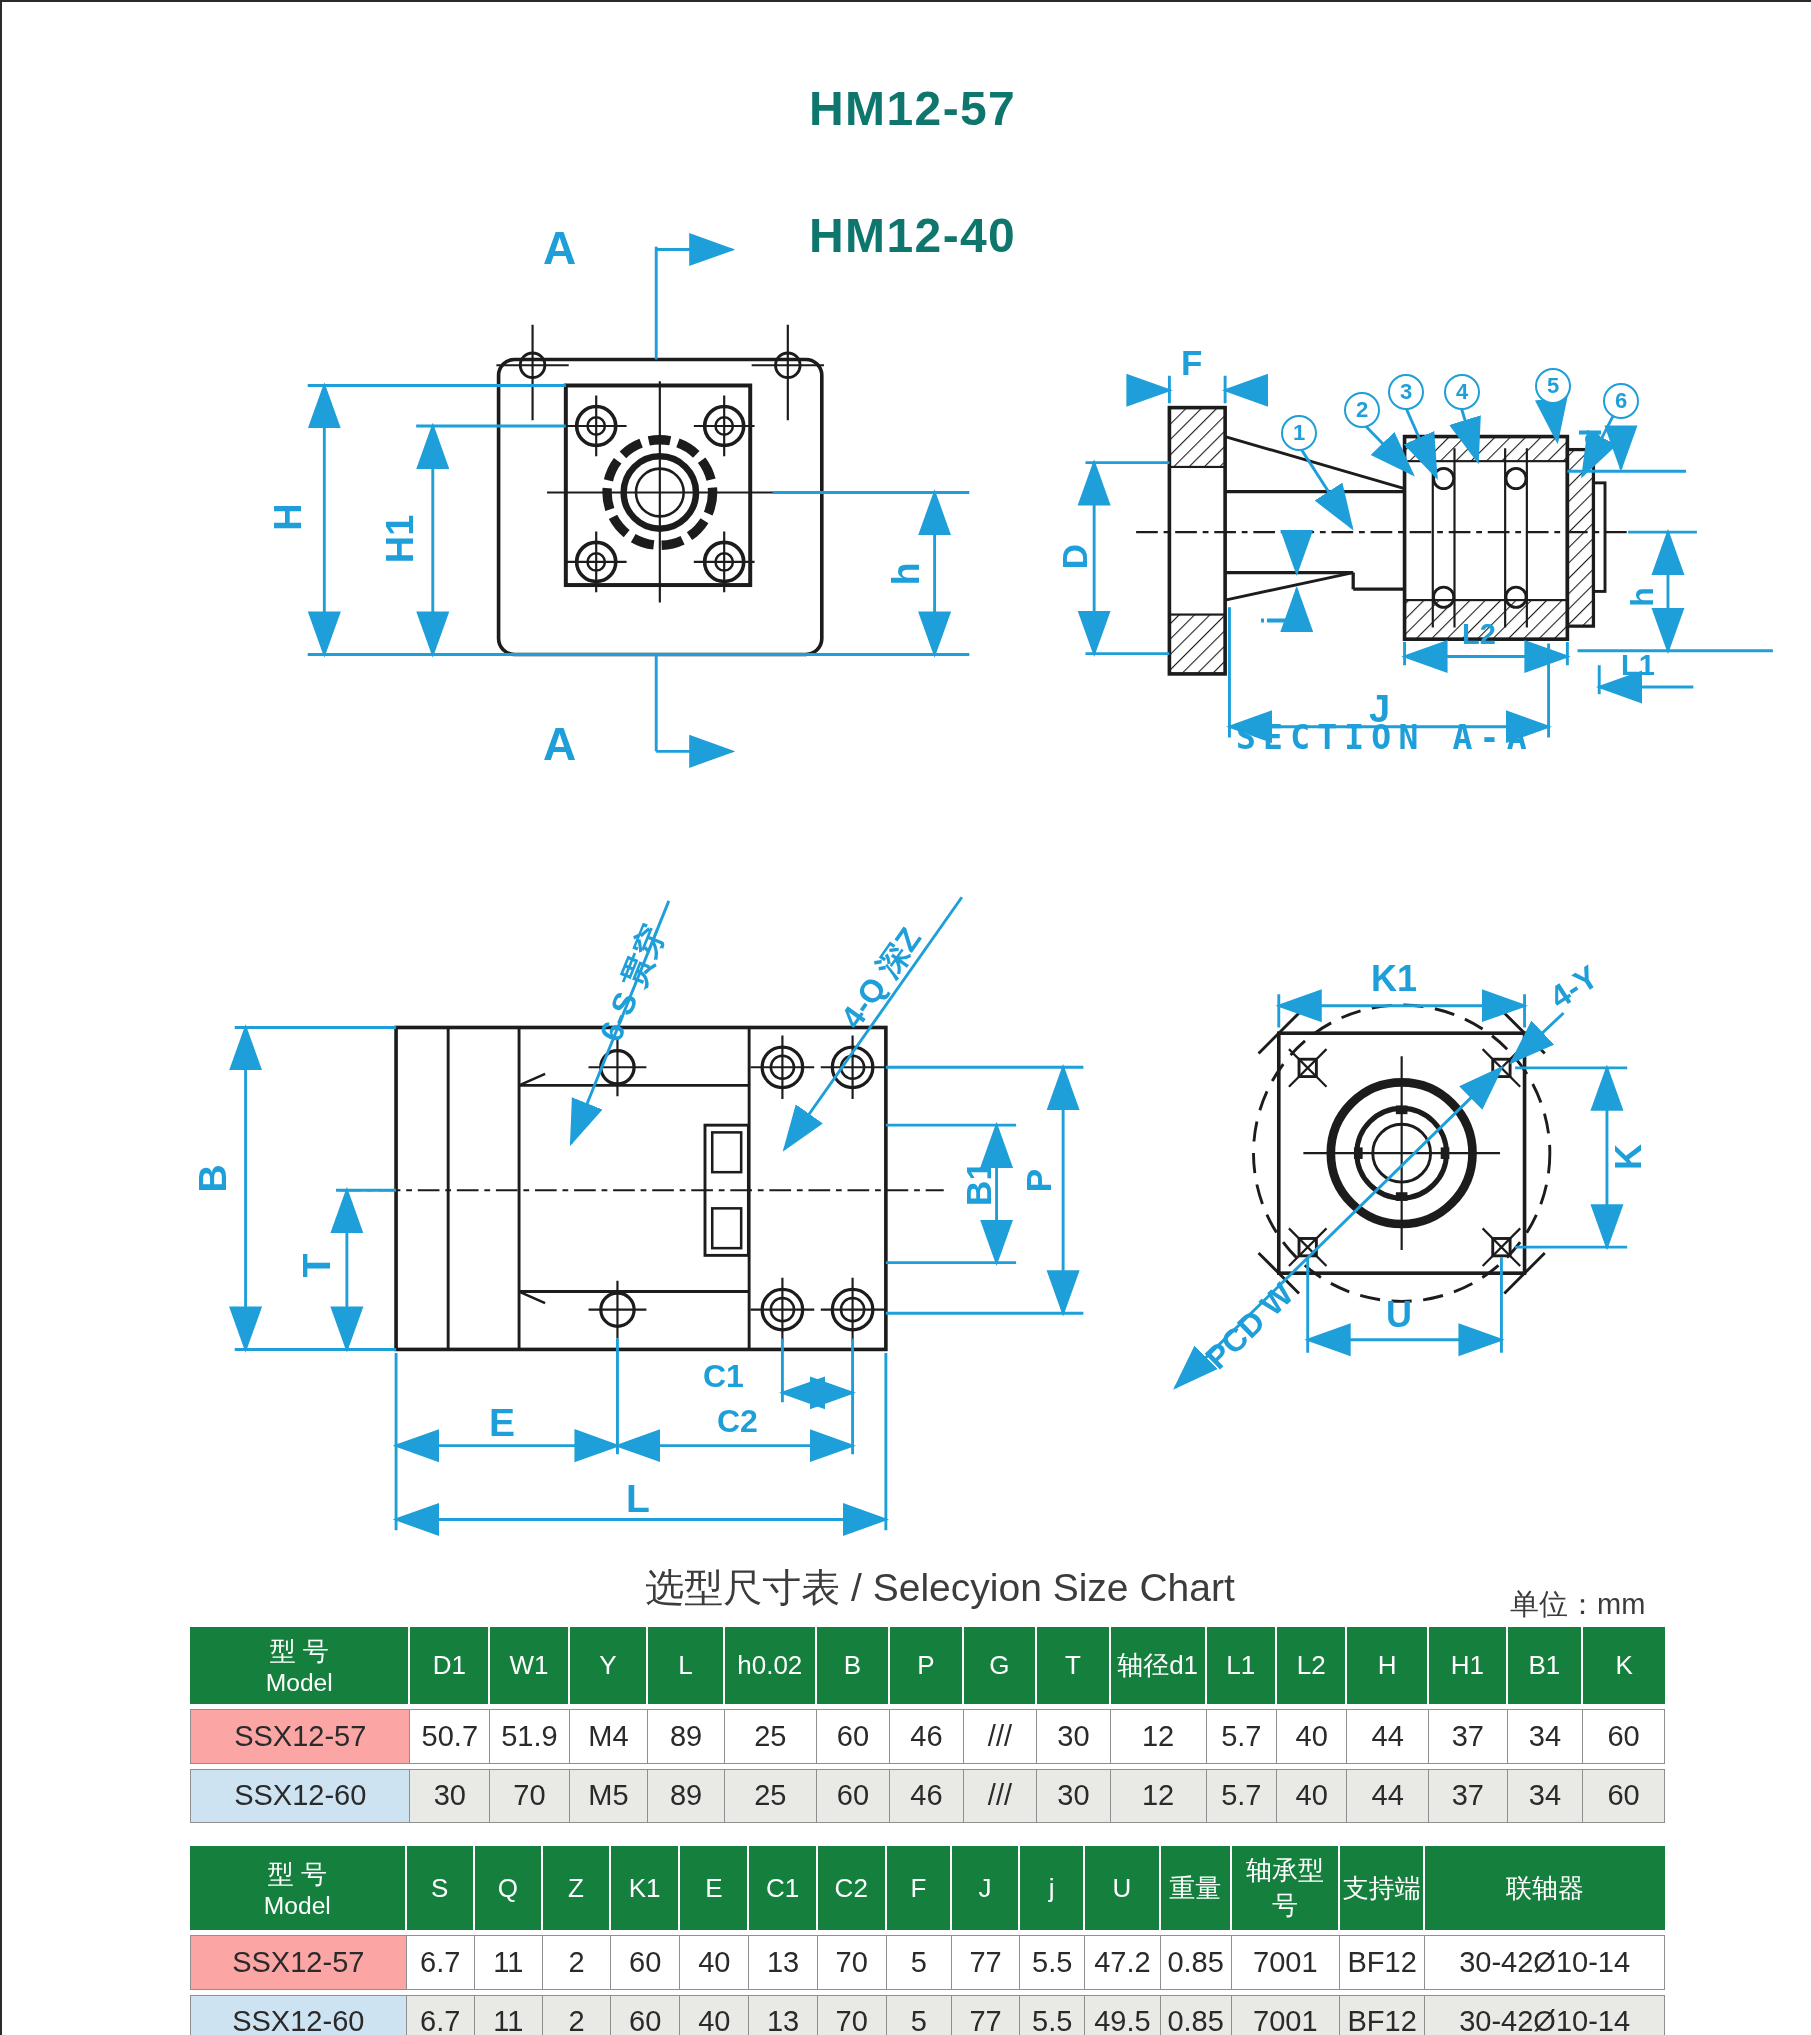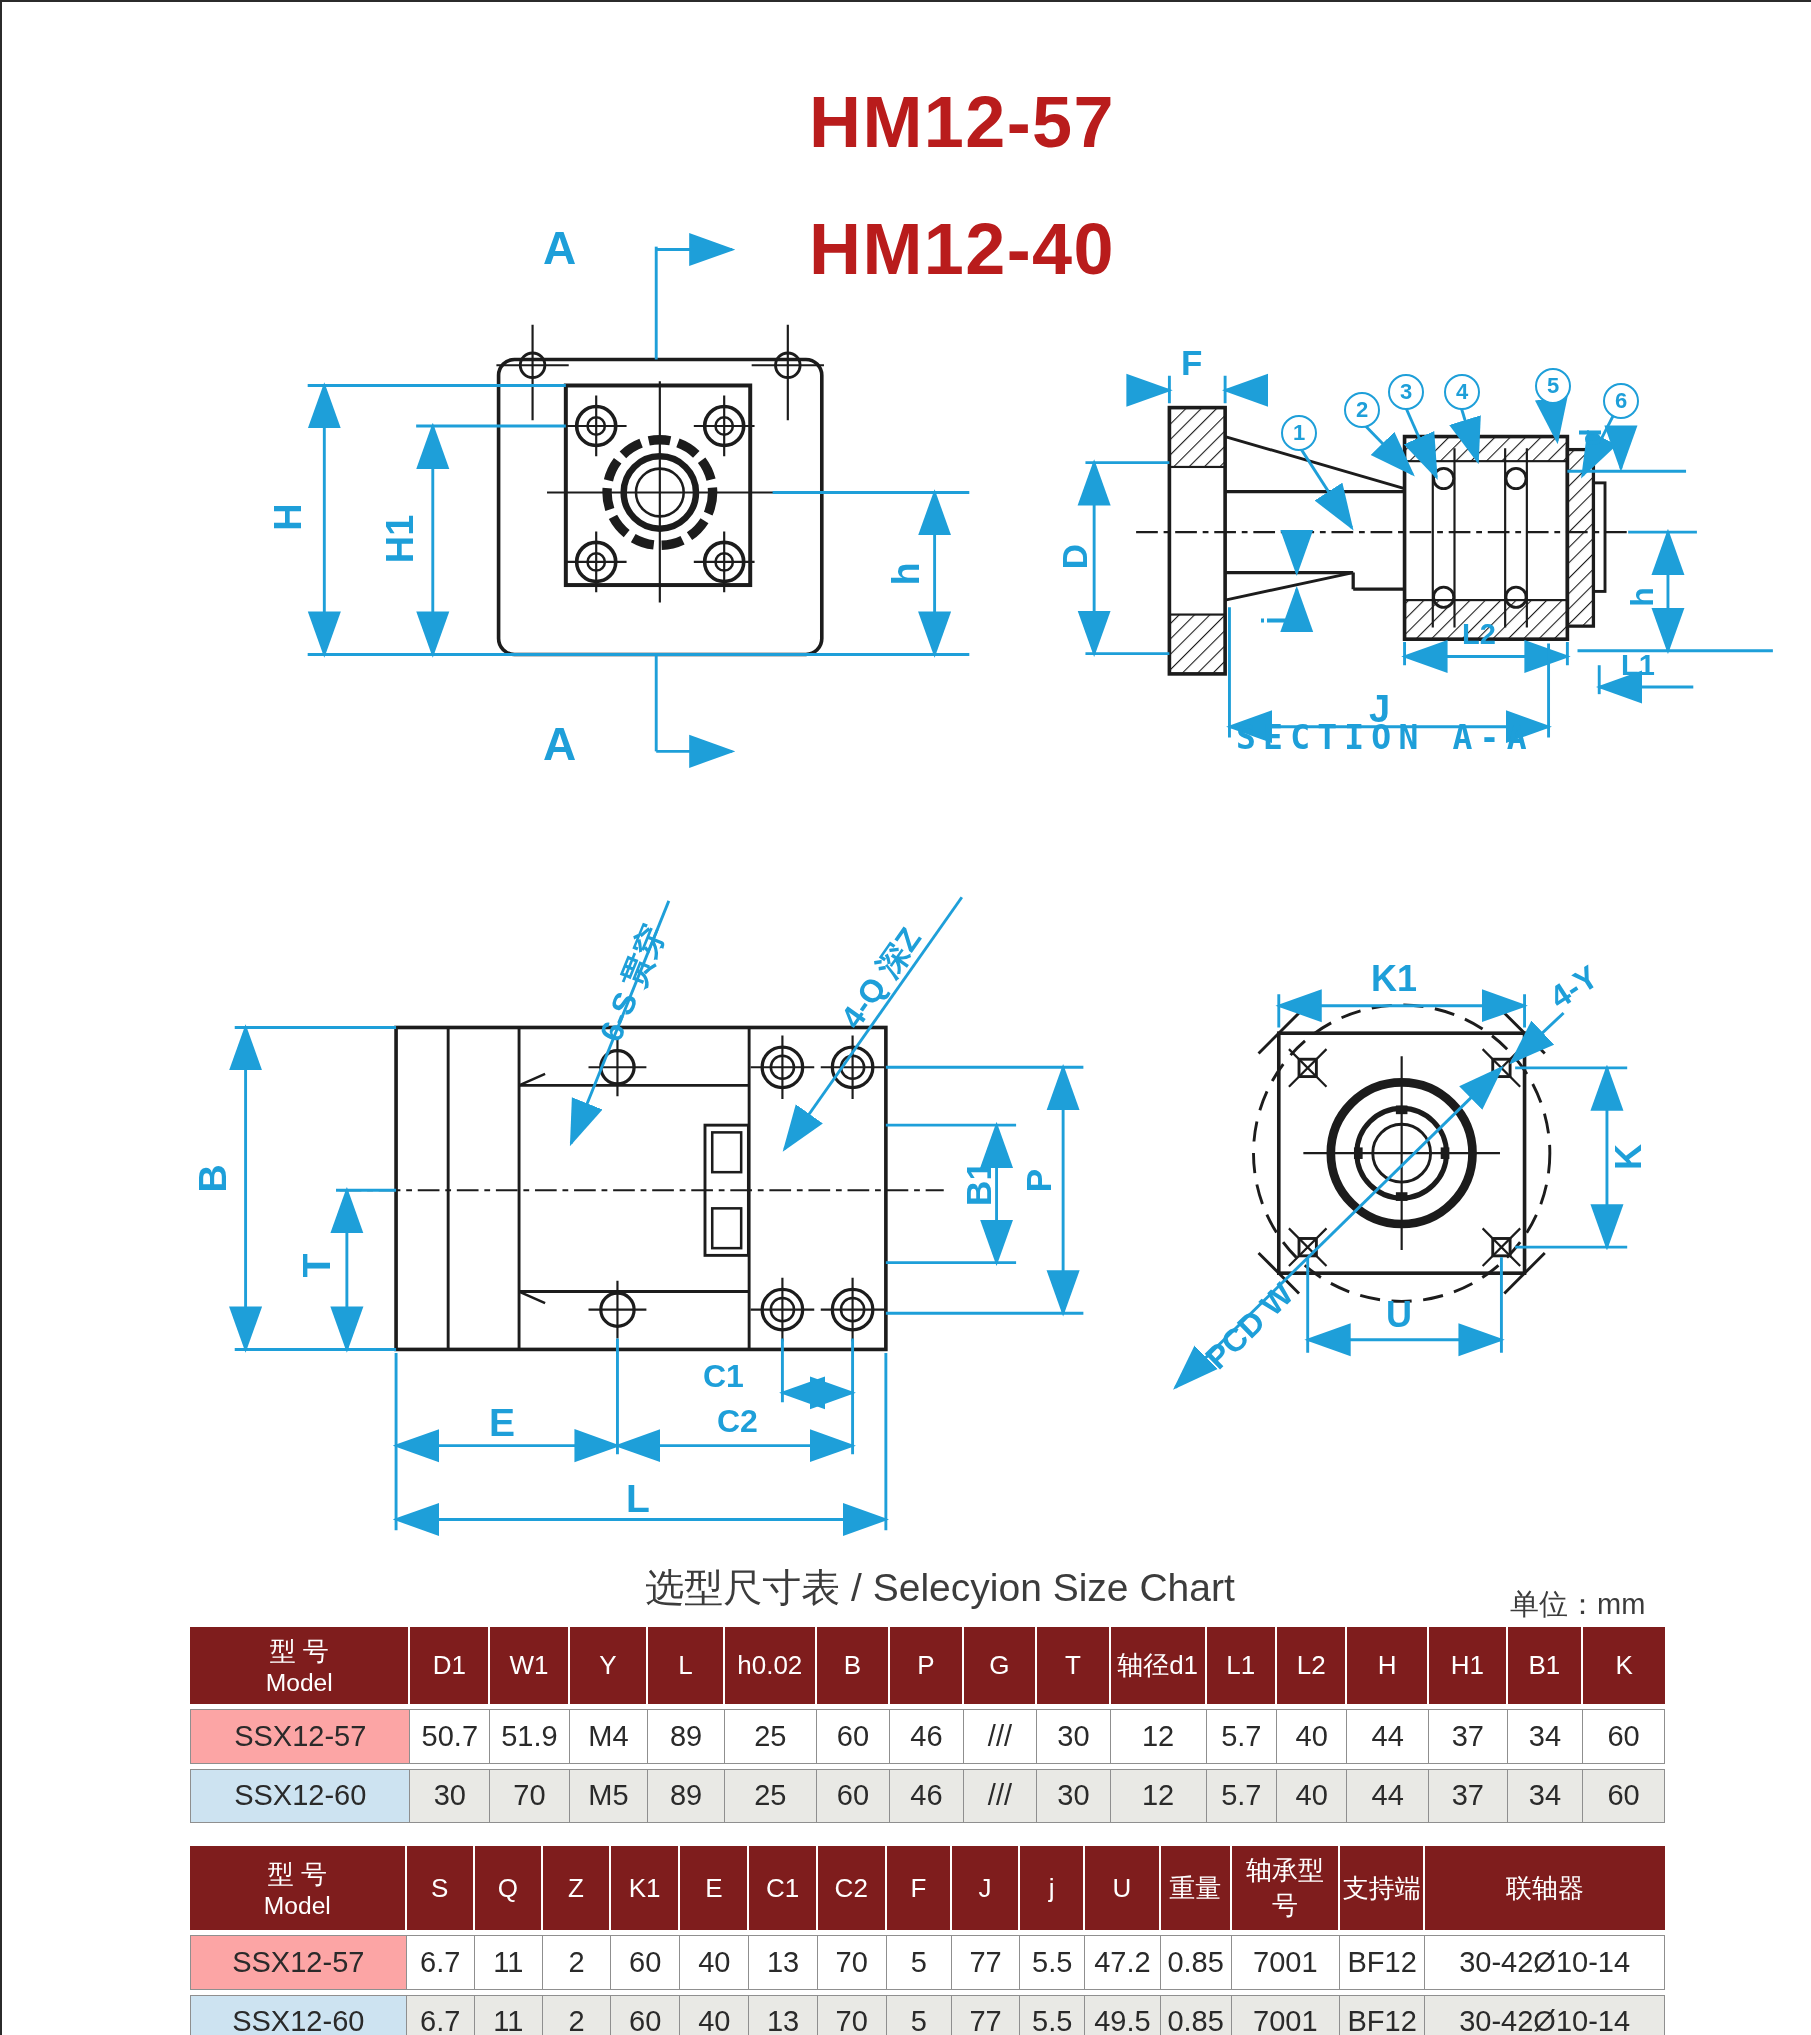--- a/index.html
+++ b/index.html
@@ -1,31 +1,31 @@
 <!DOCTYPE html>
 <html style="font-size:11.6px"><head>
 <meta charset="utf-8">
 <style>
   html,body { margin:0; padding:0; background:#ffffff; }
   body { width:1811px; height:2035px; position:relative; font-family:"Liberation Sans",sans-serif; overflow:hidden; }
   .page-frame { position:absolute; inset:0; border-top:2.2px solid #2b2b2b; border-left:2.2px solid #2b2b2b; pointer-events:none; }
-  .title { position:absolute; left:809px; color:#b91c1c; font-size:72px; font-weight:700; letter-spacing:1.4px; white-space:nowrap; }
+  .title { position:absolute; left:809px; color:#0f766e; font-size:48px; font-weight:700; letter-spacing:1.4px; white-space:nowrap; }
   .drawing { position:absolute; }
   .drawing svg { position:absolute; left:0; top:0; }
   .dim { position:absolute; color:#1e9fd9; font-weight:700; white-space:nowrap; line-height:1; }
   .rot { transform:rotate(-90deg); transform-origin:center center; }
   .balloon { position:absolute; width:32px; height:32px; border:2.5px solid #1e9fd9; border-radius:50%;
              color:#1e9fd9; font-size:22px; font-weight:700; display:flex; align-items:center; justify-content:center; background:#fff; }
   .caption { position:absolute; color:#1e9fd9; font-family:"DejaVu Sans Mono",monospace; font-weight:700;
              font-size:33px; letter-spacing:7.2px; white-space:nowrap; }
   .chart-title { position:absolute; left:506px; top:1561px; width:868px; text-align:center; font-size:39px; color:#3c3c3c; }
   .unit { position:absolute; left:1510px; top:1585px; font-size:29px; color:#3c3c3c; }
   .tablebox { position:absolute; left:190px; width:1475px; }
   table { border-collapse:separate; border-spacing:0 5px; table-layout:fixed; width:100%; }
-  th { background:#7f1d1d; color:#ffffff; font-size:26px; font-weight:400; padding:7.2px 1.4px; border-right:2.2px solid #ffffff;margin-top:44px; }
+  th { background:#15803d; color:#ffffff; font-size:26px; font-weight:400; padding:7.2px 1.4px; border-right:2.2px solid #ffffff;margin-top:44px; }
   th:last-child { border-right:none; }
   th .cn { display:block; font-size:26px; }
   th .en { display:block; font-size:24.6px; }
   td { border-top:1.4px solid #8f8f8f; border-bottom:1.4px solid #8f8f8f; border-right:1.4px solid #8f8f8f;
        text-align:center; font-size:29px; color:#2a2a2a; padding:7.2px 1.4px; background:#ffffff; height:38px; }
   tr td:first-child { border-left:1.4px solid #8f8f8f; }
   td.model { background:#fca5a5; }
   tr.r2 td { background:#e9e9e5;margin-top:42px; }
   tr.r2 td.model { background:#cde3f1; }
 </style>

